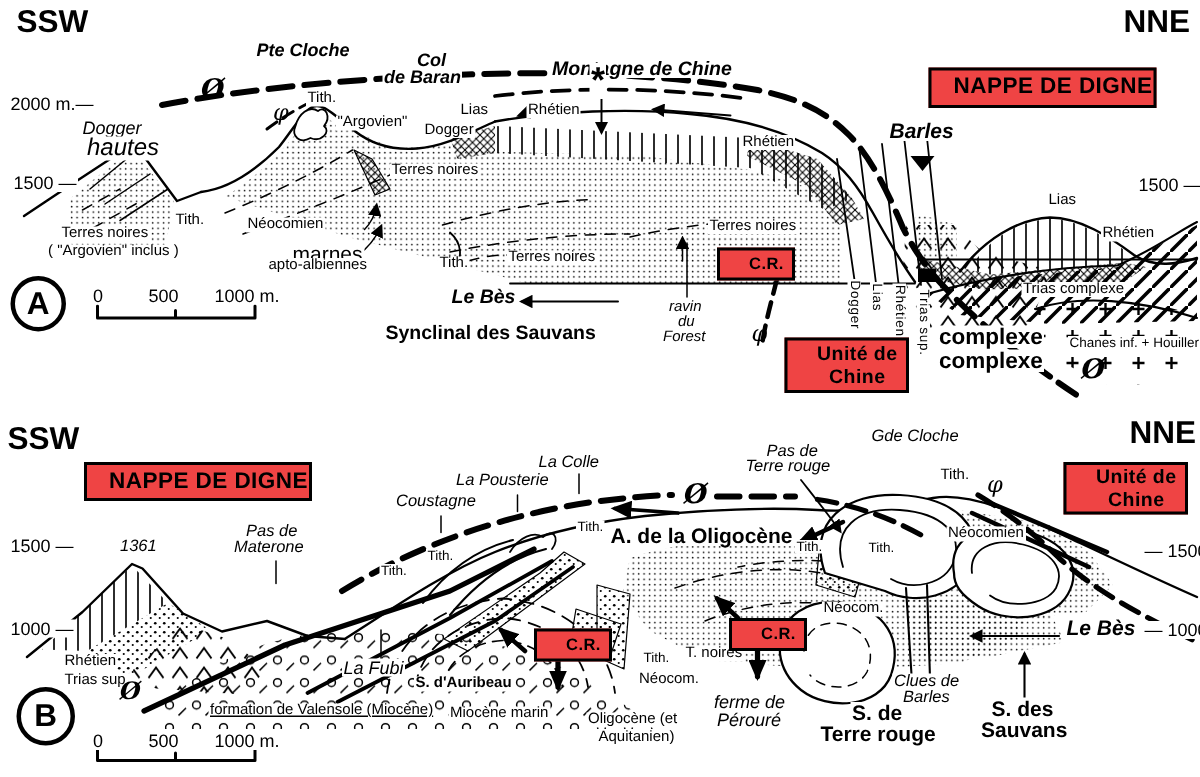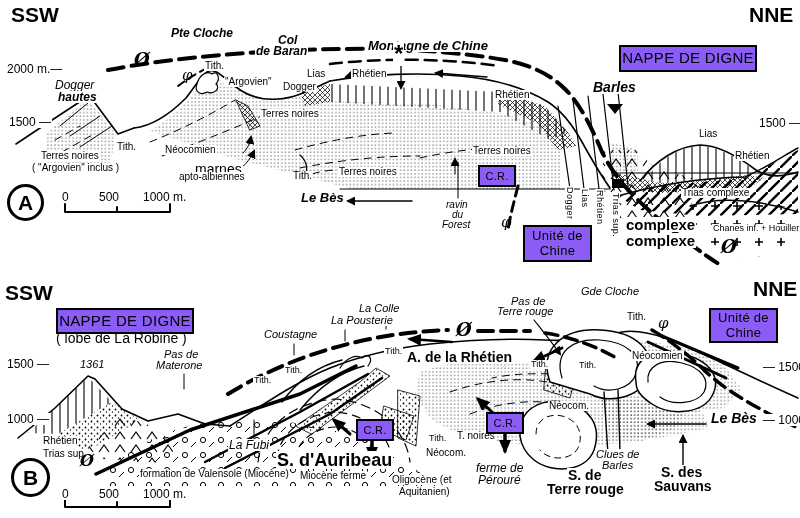--- a/index.html
+++ b/index.html
@@ -6,23 +6,23 @@
   #stage{position:relative;width:800px;height:518px;background:#fff;overflow:hidden;
          font-family:"Liberation Sans","DejaVu Sans",sans-serif;color:#000;}
   #art{position:absolute;left:0;top:0;z-index:1;}
   .lbl{position:absolute;line-height:1;white-space:nowrap;background:#fff;padding:0 1px;z-index:3;}
   .it{font-style:italic;}
   .bd{font-weight:700;}
   .ib{font-weight:700;font-style:italic;}
   .ph{font-family:"DejaVu Serif",serif;font-style:italic;background:transparent;}
   .phb{font-family:"DejaVu Serif",serif;font-style:italic;font-weight:700;background:transparent;}
   .vt{writing-mode:vertical-rl;padding:1px 0;letter-spacing:.5px;background:#fff;}
-  .bx{position:absolute;border:2px solid #000;background:#8b5cf6;display:flex;flex-direction:column;
-      align-items:center;justify-content:center;font-weight:400;text-align:center;line-height:1.1;
-      letter-spacing:.3px;z-index:4;}
+  .bx{position:absolute;border:2px solid #000;background:#ef4444;display:flex;flex-direction:column;
+      align-items:center;justify-content:center;font-weight:700;text-align:center;line-height:1.1;
+      letter-spacing:.3px;z-index:4;padding-left:14px;}
   .mk{position:absolute;border:3px solid #000;border-radius:50%;background:#fff;display:flex;
       align-items:center;justify-content:center;font-weight:700;font-size:21px;z-index:4;}
 </style>
 </head>
 <body>
 
 <div id="stage">
 
 <svg id="art" viewBox="0 0 800 518" width="800" height="518" xmlns="http://www.w3.org/2000/svg">
   <defs>
@@ -169,85 +169,85 @@
     <span class="lbl phb" style="left: 133px; top: 51px; font-size: 18px;">Ø</span>
     <span class="lbl ph" style="left: 181px; top: 68px; font-size: 15px;">φ</span>
     <span class="lbl " style="left: 204px; top: 61px; font-size: 10px;">Tith.</span>
     <span class="lbl " style="left: 224px; top: 77px; font-size: 10px;">"Argovien"</span>
     <span class="lbl " style="left: 282px; top: 82px; font-size: 10px;">Dogger</span>
     <span class="lbl " style="left: 306px; top: 69px; font-size: 10px;">Lias</span>
     <span class="lbl " style="left: 351px; top: 69px; font-size: 10px;">Rhétien</span>
     <span class="lbl " style="left: 260px; top: 109px; font-size: 10px;">Terres noires</span>
     <span class="lbl " style="left: 494px; top: 90px; font-size: 10px;">Rhétien</span>
     <span class="lbl it" style="left: 54px; top: 79px; font-size: 12px;">Dogger</span>
-    <span class="lbl it" style="left: 57px; top: 91px; font-size: 12px; font-weight: bold;">hautes</span>
+    <span class="lbl it" style="left: 57px; top: 91px; font-size: 16px;">hautes</span>
     <span class="lbl " style="left: 6px; top: 63px; font-size: 12px;">2000 m.—</span>
     <span class="lbl " style="left: 8px; top: 116px; font-size: 12px;">1500 —</span>
     <span class="lbl " style="left: 758px; top: 117px; font-size: 12px;">1500 —</span>
     <span class="lbl " style="left: 40px; top: 151px; font-size: 10px;">Terres noires</span>
     <span class="lbl " style="left: 31px; top: 163px; font-size: 10px;">( "Argovien" inclus )</span>
     <span class="lbl " style="left: 116px; top: 142px; font-size: 10px;">Tith.</span>
     <span class="lbl " style="left: 164px; top: 145px; font-size: 10px;">Néocomien</span>
     <span class="lbl " style="left: 194px; top: 162px; font-size: 14px;">marnes</span>
     <span class="lbl " style="left: 178px; top: 172px; font-size: 10px;">apto-albiennes</span>
     <span class="lbl " style="left: 292px; top: 171px; font-size: 10px;">Tith.</span>
     <span class="lbl " style="left: 338px; top: 167px; font-size: 10px;">Terres noires</span>
     <span class="lbl " style="left: 472px; top: 146px; font-size: 10px;">Terres noires</span>
     <span class="lbl ib" style="left: 300px; top: 191px; font-size: 13px;">Le Bès</span>
+    <span class="lbl bd" style="left: 256px; top: 215px; font-size: 13px;">Synclinal des Sauvans</span>
     <span class="lbl it" style="left: 445px; top: 200px; font-size: 10px;">ravin</span>
     <span class="lbl it" style="left: 451px; top: 210px; font-size: 10px;">du</span>
     <span class="lbl it" style="left: 441px; top: 220px; font-size: 10px;">Forest</span>
     <span class="lbl ph" style="left: 500px; top: 215px; font-size: 15px;">φ</span>
     <span class="lbl bd" style="left: 625px; top: 217px; font-size: 15px;">complexe</span>
     <span class="lbl bd" style="left: 625px; top: 233px; font-size: 15px;">complexe</span>
     <span class="lbl " style="left: 681px; top: 188px; font-size: 10px;">Trias complexe</span>
     <span class="lbl " style="left: 712px; top: 224px; font-size: 9px;">Chanes inf. + Houiller</span>
     <span class="lbl phb" style="left: 720px; top: 238px; font-size: 18px;">Ø</span>
     <span class="lbl " style="left: 698px; top: 129px; font-size: 10px;">Lias</span>
     <span class="lbl " style="left: 734px; top: 151px; font-size: 10px;">Rhétien</span>
     <span class="lbl vt" style="left: 565px; top: 186px; font-size: 9px;">Dogger</span>
     <span class="lbl vt" style="left: 580px; top: 188px; font-size: 9px;">Lias</span>
     <span class="lbl vt" style="left: 595px; top: 189px; font-size: 9px;">Rhétien</span>
     <span class="lbl vt" style="left: 611px; top: 192px; font-size: 9px;">Trias sup.</span>
     <span class="lbl " style="left: 61px; top: 191px; font-size: 12px;">0</span>
     <span class="lbl " style="left: 98px; top: 191px; font-size: 12px;">500</span>
     <span class="lbl " style="left: 142px; top: 191px; font-size: 12px;">1000 m.</span>
     <span class="lbl bd" style="left: 4px; top: 282px; font-size: 21px;">SSW</span>
     <span class="lbl bd" style="left: 752px; top: 278px; font-size: 21px;">NNE</span>
-    <span class="lbl " style="left: 55px; top: 331px; font-size: 14px;">( lobe de La Robine )</span>
     <span class="lbl " style="left: 6px; top: 358px; font-size: 12px;">1500 —</span>
     <span class="lbl " style="left: 6px; top: 413px; font-size: 12px;">1000 —</span>
     <span class="lbl " style="left: 762px; top: 361px; font-size: 12px;">— 1500</span>
     <span class="lbl " style="left: 762px; top: 414px; font-size: 12px;">— 1000</span>
     <span class="lbl it" style="left: 79px; top: 359px; font-size: 11px;">1361</span>
     <span class="lbl it" style="left: 163px; top: 349px; font-size: 11px;">Pas de</span>
     <span class="lbl it" style="left: 155px; top: 360px; font-size: 11px;">Materone</span>
     <span class="lbl it" style="left: 263px; top: 329px; font-size: 11px;">Coustagne</span>
-    <span class="lbl it" style="left: 303px; top: 315px; font-size: 11px; margin-left: 27px;">La Pousterie</span>
+    <span class="lbl it" style="left: 303px; top: 315px; font-size: 11px;">La Pousterie</span>
     <span class="lbl it" style="left: 358px; top: 303px; font-size: 11px;">La Colle</span>
     <span class="lbl phb" style="left: 455px; top: 321px; font-size: 18px;">Ø</span>
     <span class="lbl it" style="left: 510px; top: 296px; font-size: 11px;">Pas de</span>
     <span class="lbl it" style="left: 496px; top: 306px; font-size: 11px;">Terre rouge</span>
     <span class="lbl it" style="left: 580px; top: 286px; font-size: 11px;">Gde Cloche</span>
     <span class="lbl " style="left: 626px; top: 312px; font-size: 10px;">Tith.</span>
     <span class="lbl ph" style="left: 657px; top: 316px; font-size: 15px;">φ</span>
-    <span class="lbl bd" style="left: 406px; top: 350px; font-size: 14px;">A. de la Rhétien</span>
+    <span class="lbl bd" style="left: 406px; top: 350px; font-size: 14px;">A. de la Oligocène</span>
     <span class="lbl " style="left: 384px; top: 347px; font-size: 9px;">Tith.</span>
     <span class="lbl " style="left: 284px; top: 366px; font-size: 9px;">Tith.</span>
     <span class="lbl " style="left: 253px; top: 376px; font-size: 9px;">Tith.</span>
     <span class="lbl " style="left: 530px; top: 360px; font-size: 9px;">Tith.</span>
     <span class="lbl " style="left: 578px; top: 361px; font-size: 9px;">Tith.</span>
     <span class="lbl " style="left: 631px; top: 351px; font-size: 10px;">Néocomien</span>
     <span class="lbl " style="left: 42px; top: 436px; font-size: 10px;">Rhétien</span>
     <span class="lbl " style="left: 42px; top: 449px; font-size: 10px;">Trias sup.</span>
     <span class="lbl phb" style="left: 79px; top: 453px; font-size: 16px;">Ø</span>
     <span class="lbl it" style="left: 228px; top: 439px; font-size: 12px;">La Fubi</span>
-    <span class="lbl bd" style="left: 276px; top: 451px; font-size: 18px;">S. d'Auribeau</span>
-    <span class="lbl " style="left: 139px; top: 469px; font-size: 10px;">formation de Valensole (Miocène)</span>
-    <span class="lbl " style="left: 299px; top: 471px; font-size: 10px;">Miocène ferme</span>
+    <span class="lbl bd" style="left: 276px; top: 451px; font-size: 10px;">S. d'Auribeau</span>
+    <span class="lbl " style="left: 139px; top: 469px; font-size: 10px; text-decoration: underline;">formation de Valensole (Miocène)</span>
+    <span class="lbl " style="left: 299px; top: 471px; font-size: 10px;">Miocène marin</span>
     <span class="lbl " style="left: 391px; top: 475px; font-size: 10px;">Oligocène (et</span>
     <span class="lbl " style="left: 398px; top: 487px; font-size: 10px;">Aquitanien)</span>
     <span class="lbl " style="left: 428px; top: 434px; font-size: 9px;">Tith.</span>
     <span class="lbl " style="left: 456px; top: 431px; font-size: 10px;">T. noires</span>
     <span class="lbl " style="left: 425px; top: 448px; font-size: 10px;">Néocom.</span>
     <span class="lbl " style="left: 548px; top: 401px; font-size: 10px;">Néocom.</span>
     <span class="lbl it" style="left: 475px; top: 462px; font-size: 12px;">ferme de</span>
     <span class="lbl it" style="left: 477px; top: 474px; font-size: 12px;">Pérouré</span>
     <span class="lbl bd" style="left: 567px; top: 468px; font-size: 14px;">S. de</span>
     <span class="lbl bd" style="left: 546px; top: 482px; font-size: 14px;">Terre rouge</span>

